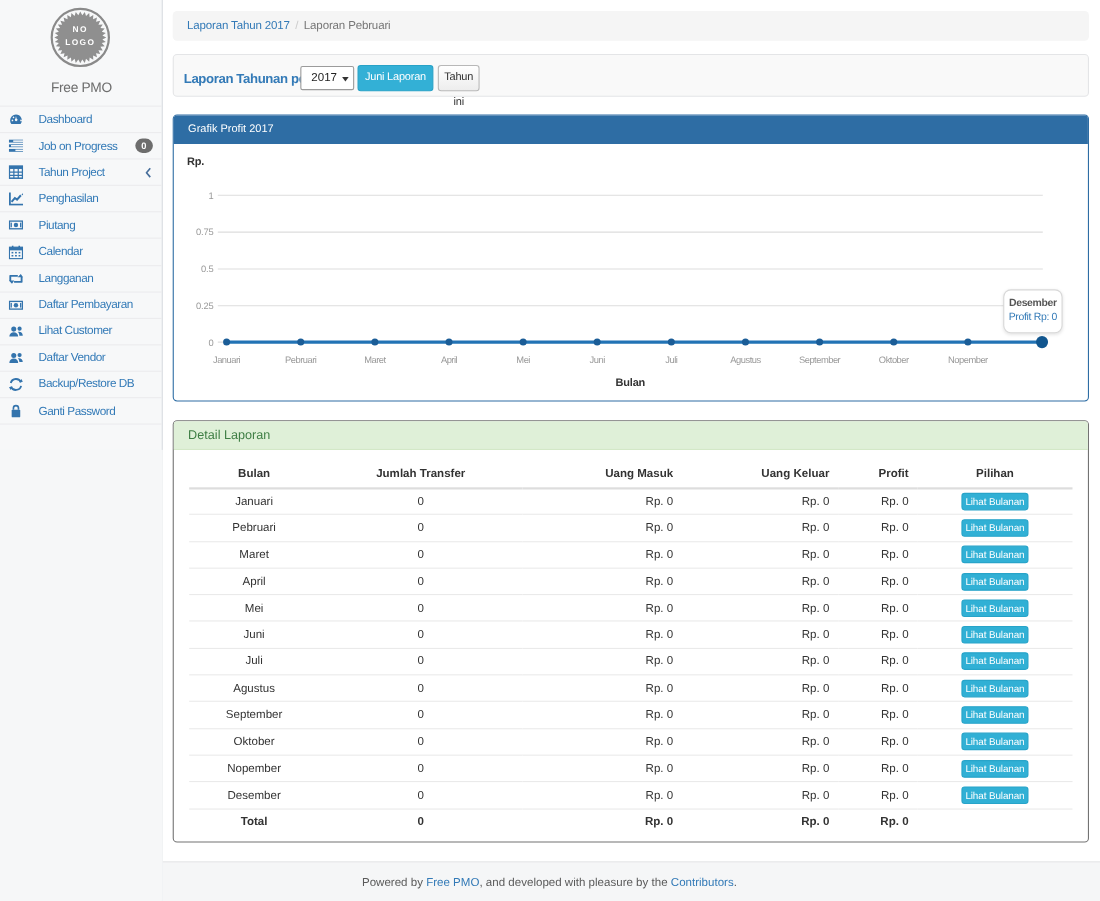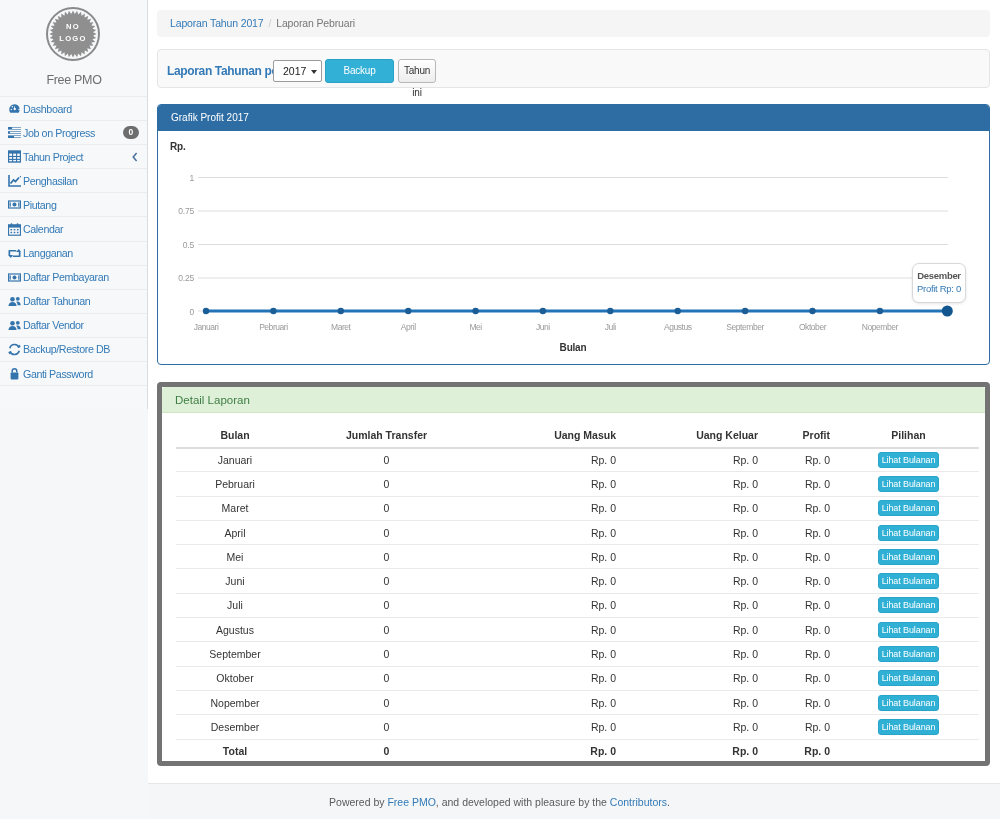--- a/index.html
+++ b/index.html
@@ -6,42 +6,42 @@
 html,body{width:1000px;height:819px}
 body{position:relative;font-family:"Liberation Sans",sans-serif;background:#fff;overflow:hidden}
 a{text-decoration:none}
 
 #sb{position:absolute;left:0;top:0;width:148px;height:819px;background:#f7f8f9;border-right:1px solid #d9dce1}
 #logo{position:absolute;left:43px;top:3.5px}
 #brand{position:absolute;left:0;top:72.5px;width:148px;text-align:center;font-size:12.5px;color:#6e6e6e;letter-spacing:-0.3px}
 #menu{position:absolute;left:0;top:96px;width:147px;list-style:none;border-top:1px solid #ececee}
 #menu li{position:relative;height:24.1px;border-bottom:1px solid #ececee;display:flex;align-items:center;padding-left:8px}
 #menu li .ic{width:14px;height:13px;display:inline-block;flex:none;text-align:center}
-#menu li a{color:#337ab7;font-size:10.7px;letter-spacing:-0.4px;margin-left:1px;white-space:nowrap}
+#menu li a{color:#337ab7;font-size:10.7px;letter-spacing:-0.4px;margin-left:13px;white-space:nowrap}
 #menu .badge{position:absolute;right:8.5px;top:4.8px;width:15.5px;height:13.2px;background:#6d6d6d;border-radius:7px;color:#fff;font-size:8.5px;font-weight:bold;line-height:13.2px;text-align:center}
 #menu .chev{position:absolute;right:9px;top:7.3px}
 
 #crumb{position:absolute;left:157px;top:10px;width:833px;height:26.5px;background:#f5f5f5;border-radius:4px;font-size:10.5px;letter-spacing:-0.15px;line-height:26.5px;padding-left:13px;color:#777}
 #crumb a{color:#337ab7}
 #crumb .sep{color:#ccc;margin:0 5px}
 #toolbar{position:absolute;left:157px;top:49px;width:833px;height:39px;background:#f9f9f9;border:1px solid #e4e5e7;border-radius:4px}
 #toolbar .lbl{position:absolute;left:9px;top:13.5px;font-weight:bold;font-size:12px;letter-spacing:-0.35px;color:#337ab7}
 #sel{position:absolute;left:115px;top:10px;width:49px;height:22px;background:#fff;border:1px solid #9b9b9b;border-radius:2px;font-size:10.5px;color:#222;line-height:20px;padding-left:9px}
 #sel .car{position:absolute;right:4px;top:8.5px;width:0;height:0;border-left:3.5px solid transparent;border-right:3.5px solid transparent;border-top:4.5px solid #333}
 .btn{position:absolute;top:9px;height:24px;border-radius:3px;font-size:10px;letter-spacing:-0.2px;text-align:center;line-height:22px}
 #btn1{left:167px;width:69px;background:#33b0d6;border:1px solid #28a2c7;color:#fff}
 #btn2{left:240px;width:38px;background:linear-gradient(#fff,#ededed);border:1px solid #b8b8b8;color:#333}
 
 #cpanel{position:absolute;left:157px;top:104px;width:833px;height:261px;border:1px solid #2e6da4;border-radius:4px;background:#fff}
 #cpanel .hd{height:26px;background:#2e6da4;border-radius:3px 3px 0 0;color:#fff;font-size:10px;letter-spacing:0;line-height:26px;padding-left:13px}
 #tooltip{position:absolute;left:754px;top:158px;width:54px;height:40px;background:#fff;border:1px solid #d8d8d8;border-radius:7px;box-shadow:0 1px 3px rgba(0,0,0,.1);text-align:center}
 #tooltip .t1{font-size:9.5px;font-weight:bold;color:#555;letter-spacing:-0.3px;margin-top:5.5px}
 #tooltip .t2{font-size:9.5px;color:#337ab7;letter-spacing:-0.3px;margin-top:2.5px}
 
-#dpanel{position:absolute;left:157px;top:382px;width:833px;height:384px;border:5px solid #737373;border-radius:4px;background:#fff}
+#dpanel{position:absolute;left:157px;top:382px;width:833px;height:384px;border:1px solid #737373;border-radius:4px;background:#fff}
 #dpanel .hd{height:26px;background:#dff0d8;border-bottom:1px solid #cfe6c2;border-radius:3px 3px 0 0;color:#3e7e44;font-size:11.5px;letter-spacing:0;line-height:26px;padding-left:13px}
 #tbl{position:absolute;left:14px;top:37px;width:803px;border-collapse:collapse;table-layout:fixed;font-size:10.5px;letter-spacing:0;color:#333}
 #tbl th{height:23.5px;padding:0 8px;border-bottom:2px solid #ddd;font-size:10.5px}
 #tbl td{height:24.3px;padding:0 8px;border-bottom:1px solid #eaeaea;vertical-align:middle}
 #tbl tr.last td{border-bottom:none;font-weight:bold}
 .c{text-align:center}.r{text-align:right}
 .xbtn{display:inline-block;width:61px;height:16px;background:#31b0d5;border:1px solid #28a4c9;border-radius:3px;color:#fff;font-size:9px;letter-spacing:-0.1px;line-height:14.5px;text-align:center}
 
 #footer{position:absolute;left:148px;top:783px;width:852px;height:36px;background:#f5f6f7;border-top:1px solid #e6e7e9}
 #footer .txt{position:absolute;left:0;top:11.5px;width:703px;text-align:center;font-size:10.5px;letter-spacing:0;color:#5a5a5a}
@@ -172,21 +172,21 @@
         <span class="ic">
           <svg width="13" height="13" viewBox="0 0 13 13">
             <g fill="#3474ad">
               <circle cx="4.5" cy="4.2" r="2.3"></circle>
               <path d="M0.5 11c0-2.5 1.8-4 4-4s4 1.5 4 4z"></path>
               <circle cx="9.8" cy="3.8" r="1.9"></circle>
               <path d="M9.3 6.6c2 0 3.4 1.4 3.4 3.6H9.6c0-1.5-.5-2.7-1.4-3.3.3-.2.7-.3 1.1-.3z"></path>
             </g>
           </svg>
         </span>
-        <a>Daftar Tahunan</a>
+        <a>Lihat Customer</a>
       </li>
 <li>
         <span class="ic">
           <svg width="13" height="13" viewBox="0 0 13 13">
             <g fill="#3474ad">
               <circle cx="4.5" cy="4.2" r="2.3"></circle>
               <path d="M0.5 11c0-2.5 1.8-4 4-4s4 1.5 4 4z"></path>
               <circle cx="9.8" cy="3.8" r="1.9"></circle>
               <path d="M9.3 6.6c2 0 3.4 1.4 3.4 3.6H9.6c0-1.5-.5-2.7-1.4-3.3.3-.2.7-.3 1.1-.3z"></path>
             </g>
@@ -215,21 +215,21 @@
         </span>
         <a>Ganti Password</a>
       </li>
 </ul>
 </div>
 <div id="belowsb"></div>
 <div id="crumb"><a>Laporan Tahun 2017</a><span class="sep">/</span><span>Laporan Pebruari</span></div>
 <div id="toolbar">
 <span class="lbl">Laporan Tahunan per</span>
 <div id="sel">2017<span class="car"></span></div>
-<div class="btn" id="btn1">Backup Laporan</div>
+<div class="btn" id="btn1">Juni Laporan</div>
 <div class="btn" id="btn2">Tahun ini</div>
 </div>
 <div id="cpanel">
 <div class="hd">Grafik Profit 2017</div>
 <svg id="chart" width="831" height="233" viewBox="0 0 831 233">
 <g stroke="#dddddd" stroke-width="1">
 <line x1="40" y1="46.5" x2="790" y2="46.5"></line>
 <line x1="40" y1="80" x2="790" y2="80"></line>
 <line x1="40" y1="113.5" x2="790" y2="113.5"></line>
 <line x1="40" y1="147" x2="790" y2="147"></line>

